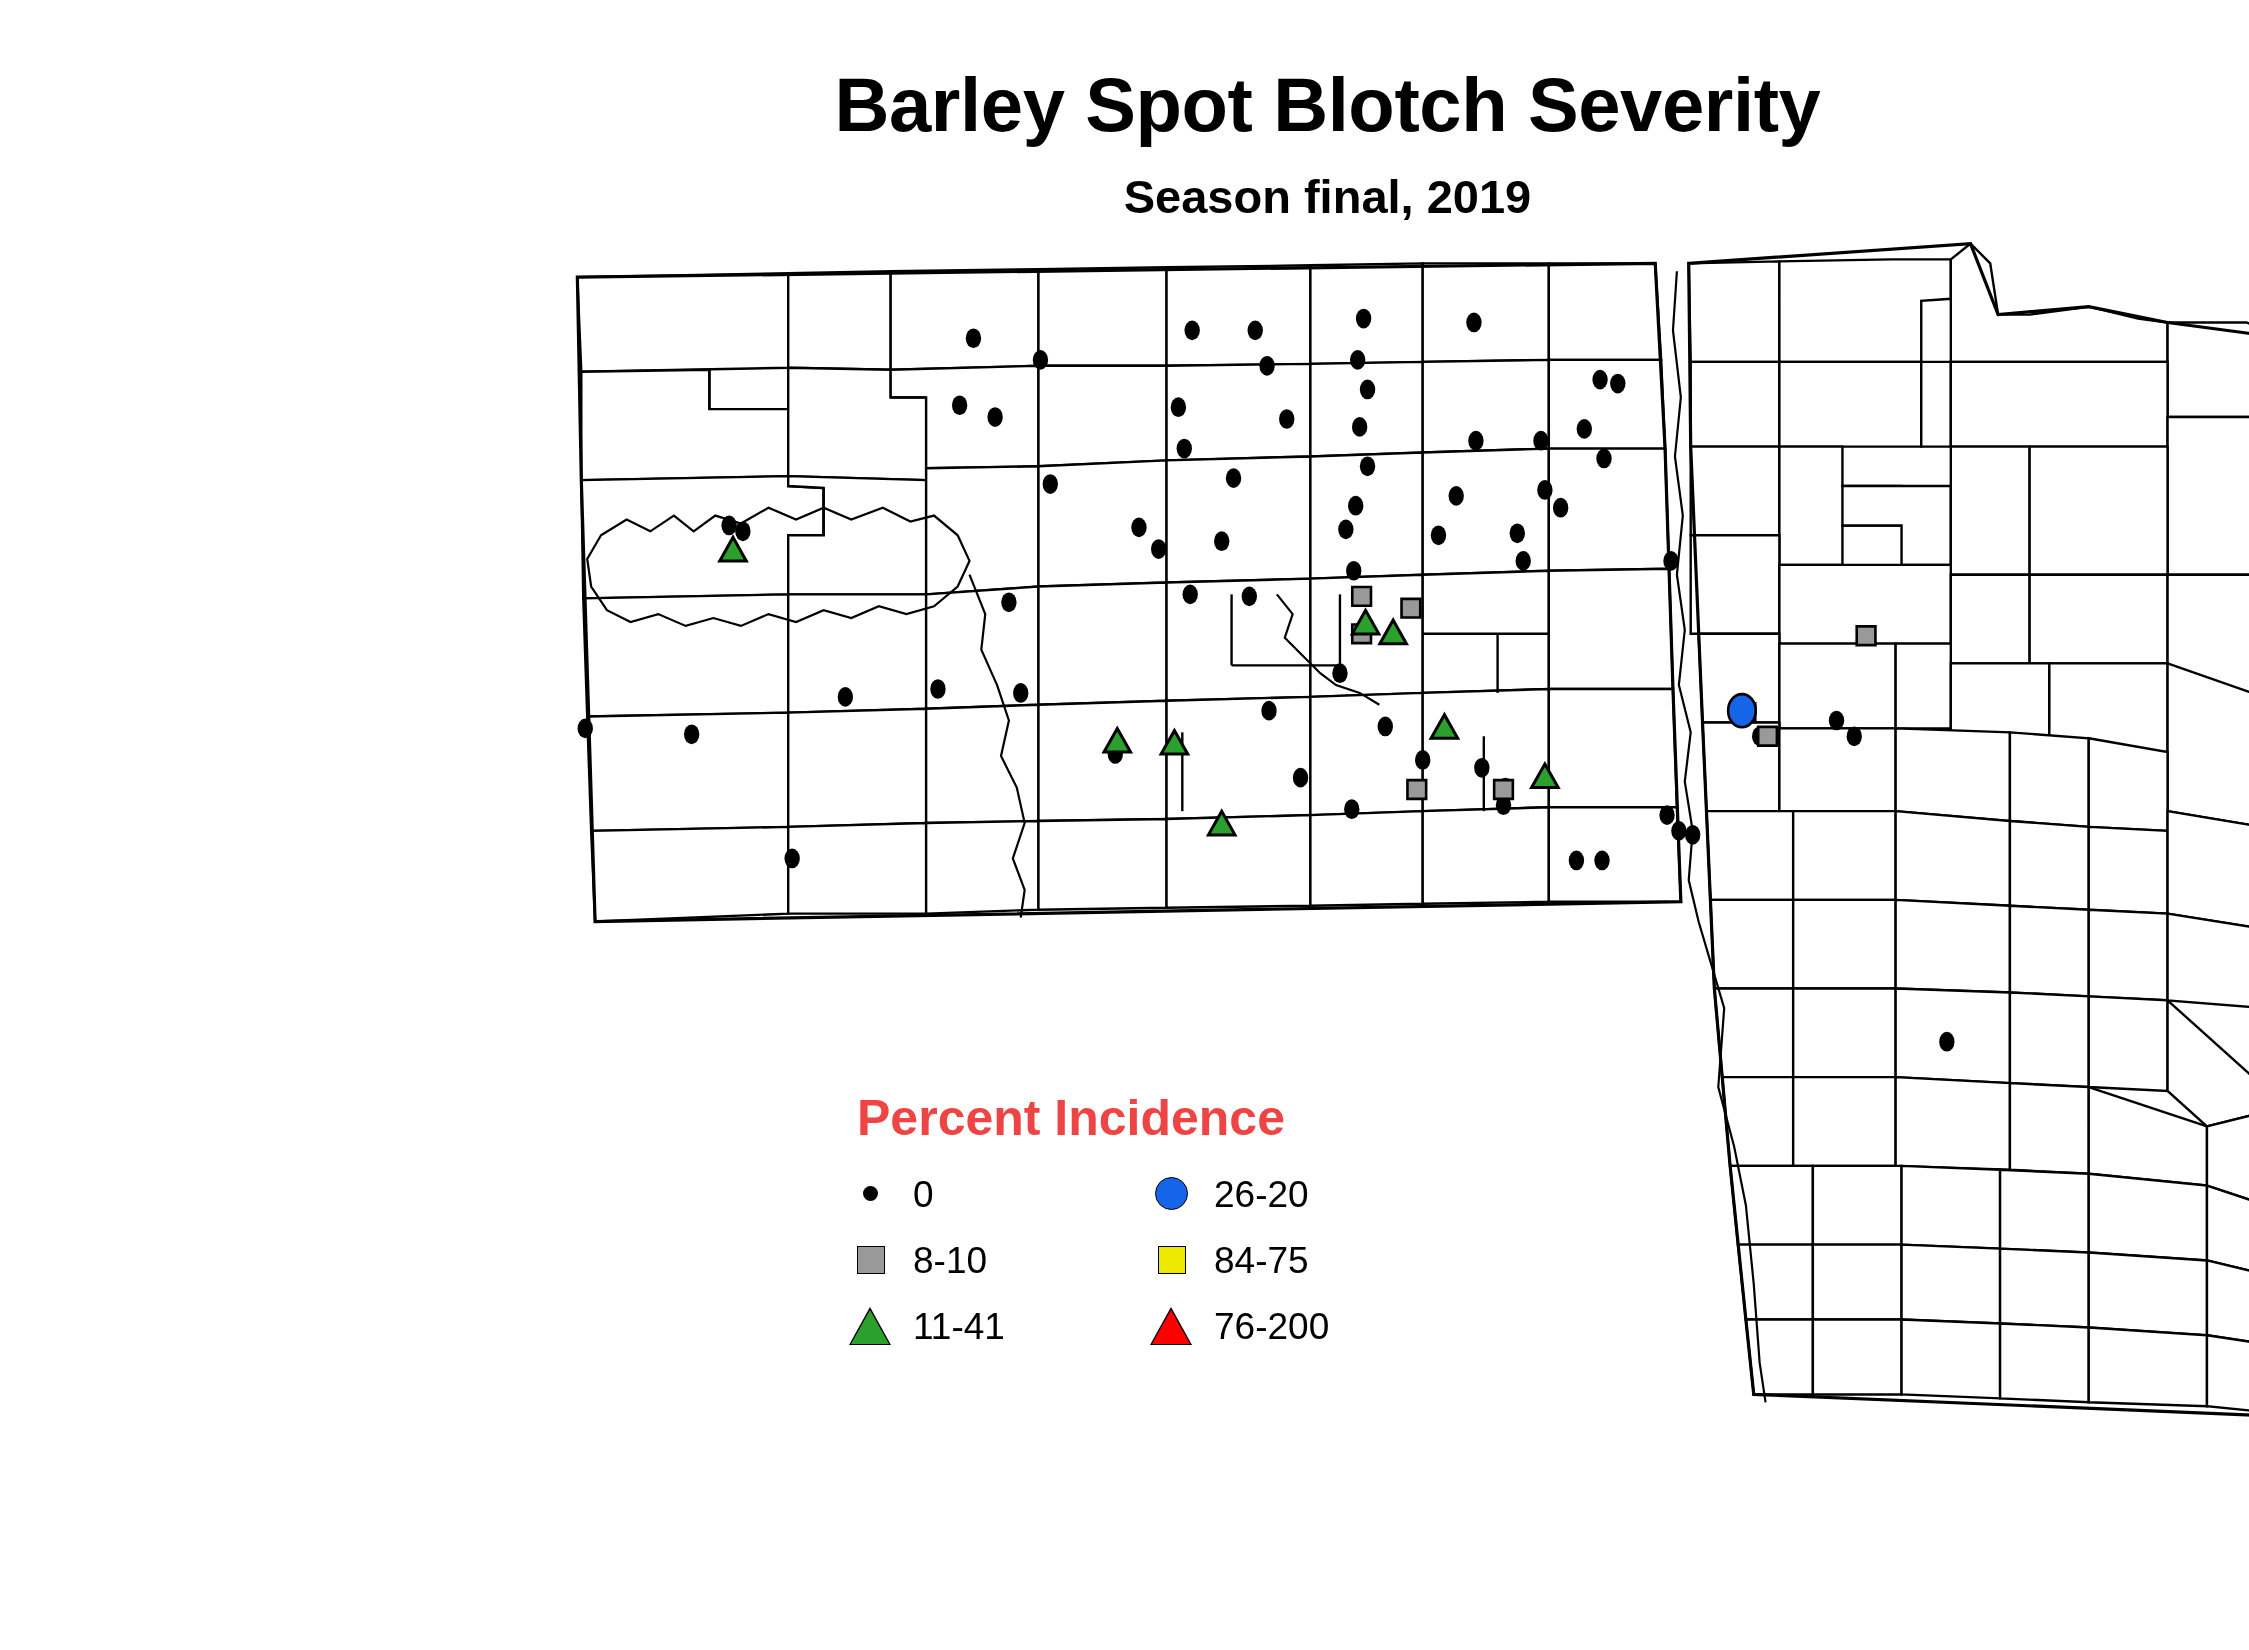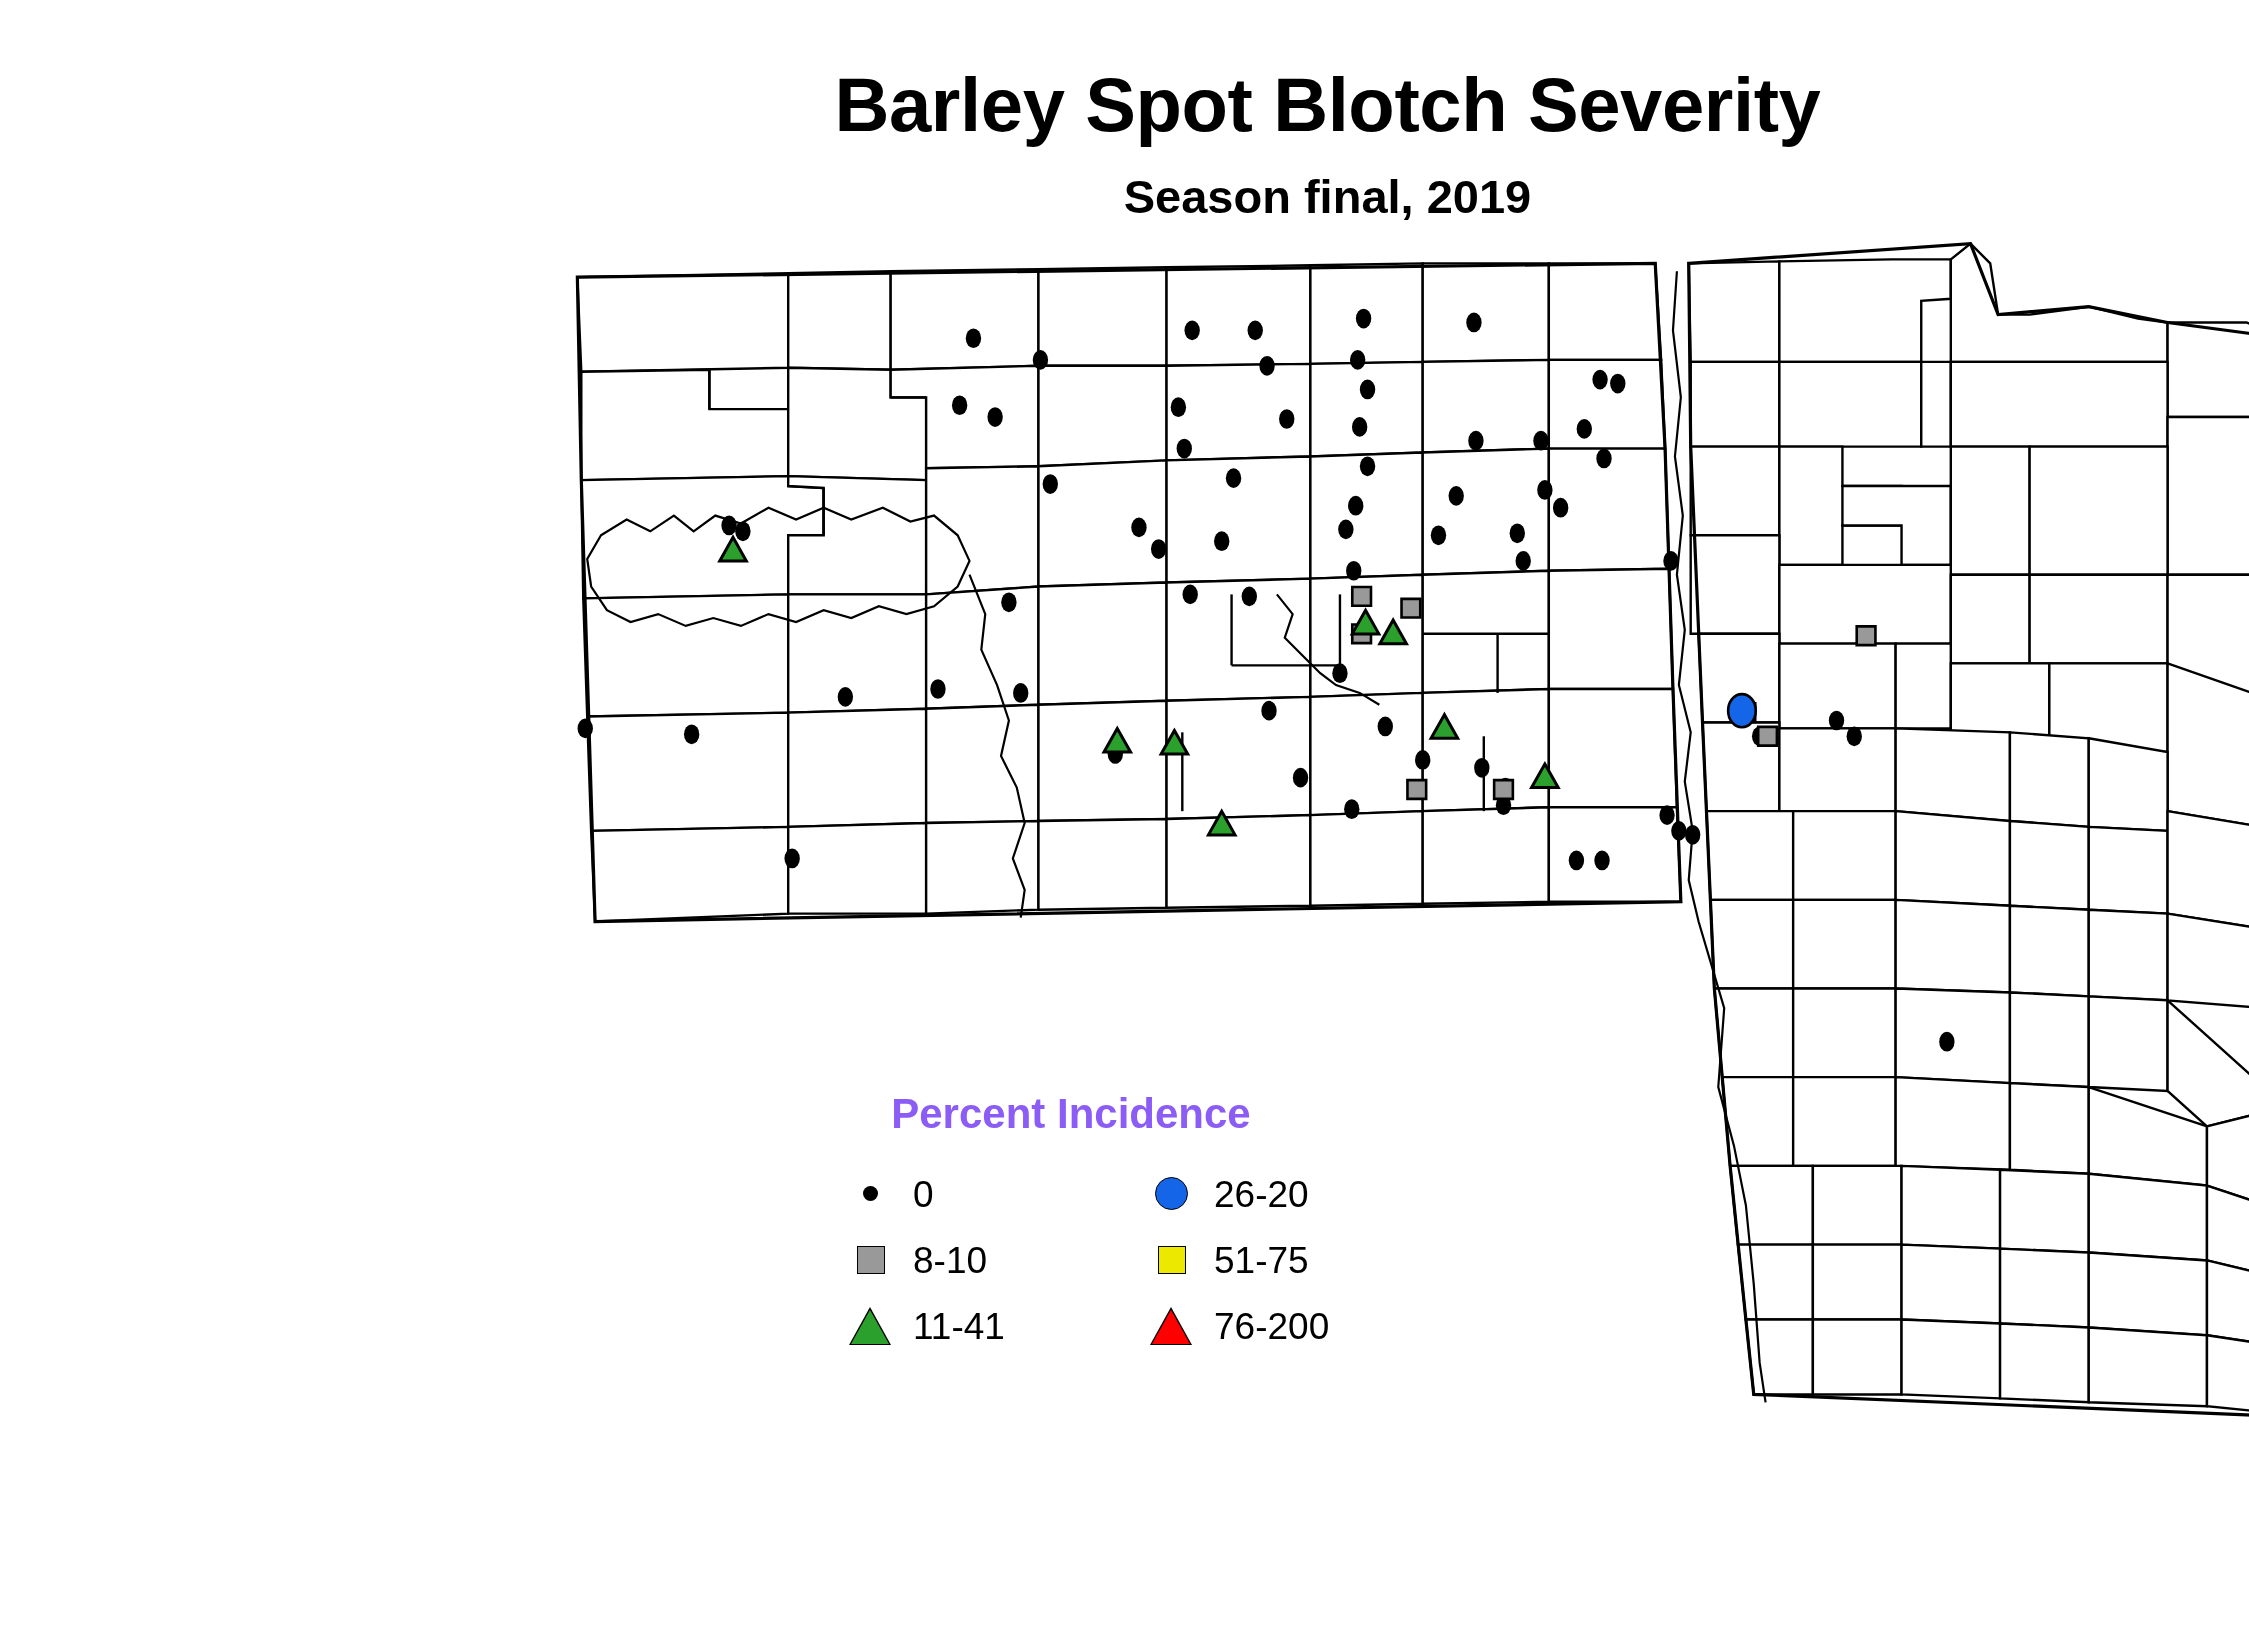--- a/index.html
+++ b/index.html
@@ -28,21 +28,21 @@
 
   .sym-dot{fill:#000000;stroke:none;}
   .sym-sq{stroke:#000000;stroke-width:2.6;vector-effect:non-scaling-stroke;}
   .sym-tri{stroke:#000000;stroke-width:3.0;vector-effect:non-scaling-stroke;stroke-linejoin:miter;}
   .sym-circ{stroke:#000000;stroke-width:2.6;vector-effect:non-scaling-stroke;}
 
   
   #legend{position:absolute; left:792px; top:1093px; width:765px; height:382px;}
   #legend-title{
     position:absolute; left:0; top:0; width:558px; text-align:center;
-    font-size:42px; font-weight:bold; color:#8b5cf6; line-height:1;
+    font-size:50px; font-weight:bold; color:#ef4444; line-height:1;
   }
   .leg-col{position:absolute; top:76px;}
   #leg-col-left{left:54px;}
   #leg-col-right{left:355px;}
   .leg-row{position:relative; height:66px;}
   .leg-sym{position:absolute; left:0; top:0; width:49px; height:49px;
            display:flex; align-items:center; justify-content:center;}
   .leg-label{position:absolute; left:67px; top:2.7px; font-size:37px; color:#000;
              white-space:nowrap; line-height:1.25;}
 
@@ -379,21 +379,21 @@
         <div class="leg-sym">
           <div class="lg-circle" style="background:#1565E8;"></div>
         </div>
         <div class="leg-label">26-20</div>
       </div>
 
       <div class="leg-row">
         <div class="leg-sym">
           <div class="lg-square" style="background:#EDE800;"></div>
         </div>
-        <div class="leg-label">51-75</div>
+        <div class="leg-label">84-75</div>
       </div>
 
       <div class="leg-row">
         <div class="leg-sym">
           <div class="lg-tri-wrap">
             <div class="lg-tri-out"></div>
             <div class="lg-tri-in" style="border-bottom:34px solid #FF0000;"></div>
           </div>
         </div>
         <div class="leg-label">76-200</div>

